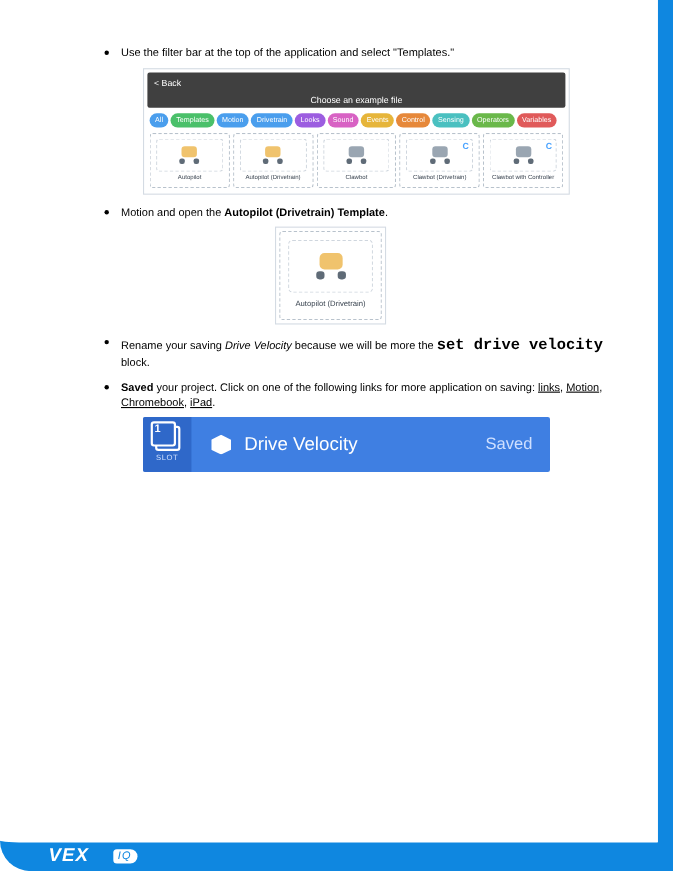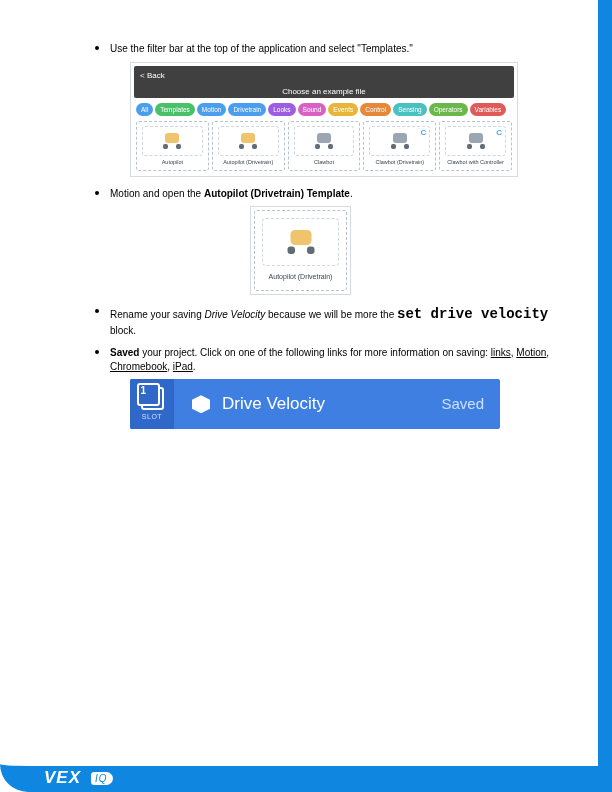--- a/index.html
+++ b/index.html
@@ -45,21 +45,21 @@
   .tool{display:flex;align-items:stretch;background:#3f7fe2;height:50px;border-radius:2px;overflow:hidden}
   .slotcol{width:44px;background:#2f68c9;display:flex;flex-direction:column;align-items:center;justify-content:center}
   .sloticon{width:19px;height:19px;border:2px solid #fff;border-radius:3px;position:relative;margin-bottom:2px}
   .sloticon::before{content:"";position:absolute;left:-6px;top:-6px;width:19px;height:19px;border:2px solid #fff;border-radius:3px;background:#2f68c9}
   .sloticon .one{position:absolute;left:-2px;top:-5px;color:#fff;font-size:10px;font-weight:700;z-index:2}
   .slottxt{color:#cfe0ff;font-size:7px;letter-spacing:.5px}
   .hex{width:18px;height:18px;background:#fff;margin:0 12px 0 18px;align-self:center;clip-path:polygon(50% 0,100% 25%,100% 75%,50% 100%,0 75%,0 25%)}
   .ttitle{color:#fff;font-size:17px;align-self:center;flex:1}
   .saved{color:#cfe0ff;font-size:15px;align-self:center;margin-right:16px}
 
-  .vex-logo{position:absolute;left:44px;bottom:4px;color:#fff;font-weight:700;font-style:italic;font-size:17px;letter-spacing:1px;display:flex;align-items:center;gap:10px}
+  .vex-logo{position:absolute;left:44px;bottom:4px;color:#fff;font-weight:700;font-style:italic;font-size:17px;letter-spacing:1px;display:flex;align-items:center;gap:22px}
   .iq{display:inline-block;background:#fff;color:#0f87e0;font-style:italic;font-size:10px;font-weight:400;padding:1px 5px 1px 4px;border-radius:4px 8px 8px 4px}
 </style>
 </head>
 <body>
 
 <div class="page">
   <div class="blue-frame"></div>
 
   <div class="content">
     <ul class="main">
@@ -158,21 +158,21 @@
             </div>
           </div>
         </div>
       </li>
 
       <li>
         <span>Rename your saving </span><span class="ital">Drive Velocity</span><span> because we will be more the </span><span class="code">set drive velocity</span><span> block.</span>
       </li>
 
       <li>
-        <span class="bold">Saved</span><span> your project. Click on one of the following links for more information on saving: </span><span class="uline">links</span><span>, </span><span class="uline">Motion</span><span>, </span><span class="uline">Chromebook</span><span>, </span><span class="uline">iPad</span><span>.</span>
+        <span class="bold">Saved</span><span> your project. Click on one of the following links for more application on saving: </span><span class="uline">links</span><span>, </span><span class="uline">Motion</span><span>, </span><span class="uline">Chromebook</span><span>, </span><span class="uline">iPad</span><span>.</span>
         <div class="img-block tool-wrap">
           <div class="tool">
             <div class="slotcol">
               <div class="sloticon">
                   <span class="one">1</span>
                 </div>
               <div class="slottxt">SLOT</div>
             </div>
             <div class="hex"></div>
             <div class="ttitle">Drive Velocity</div>

